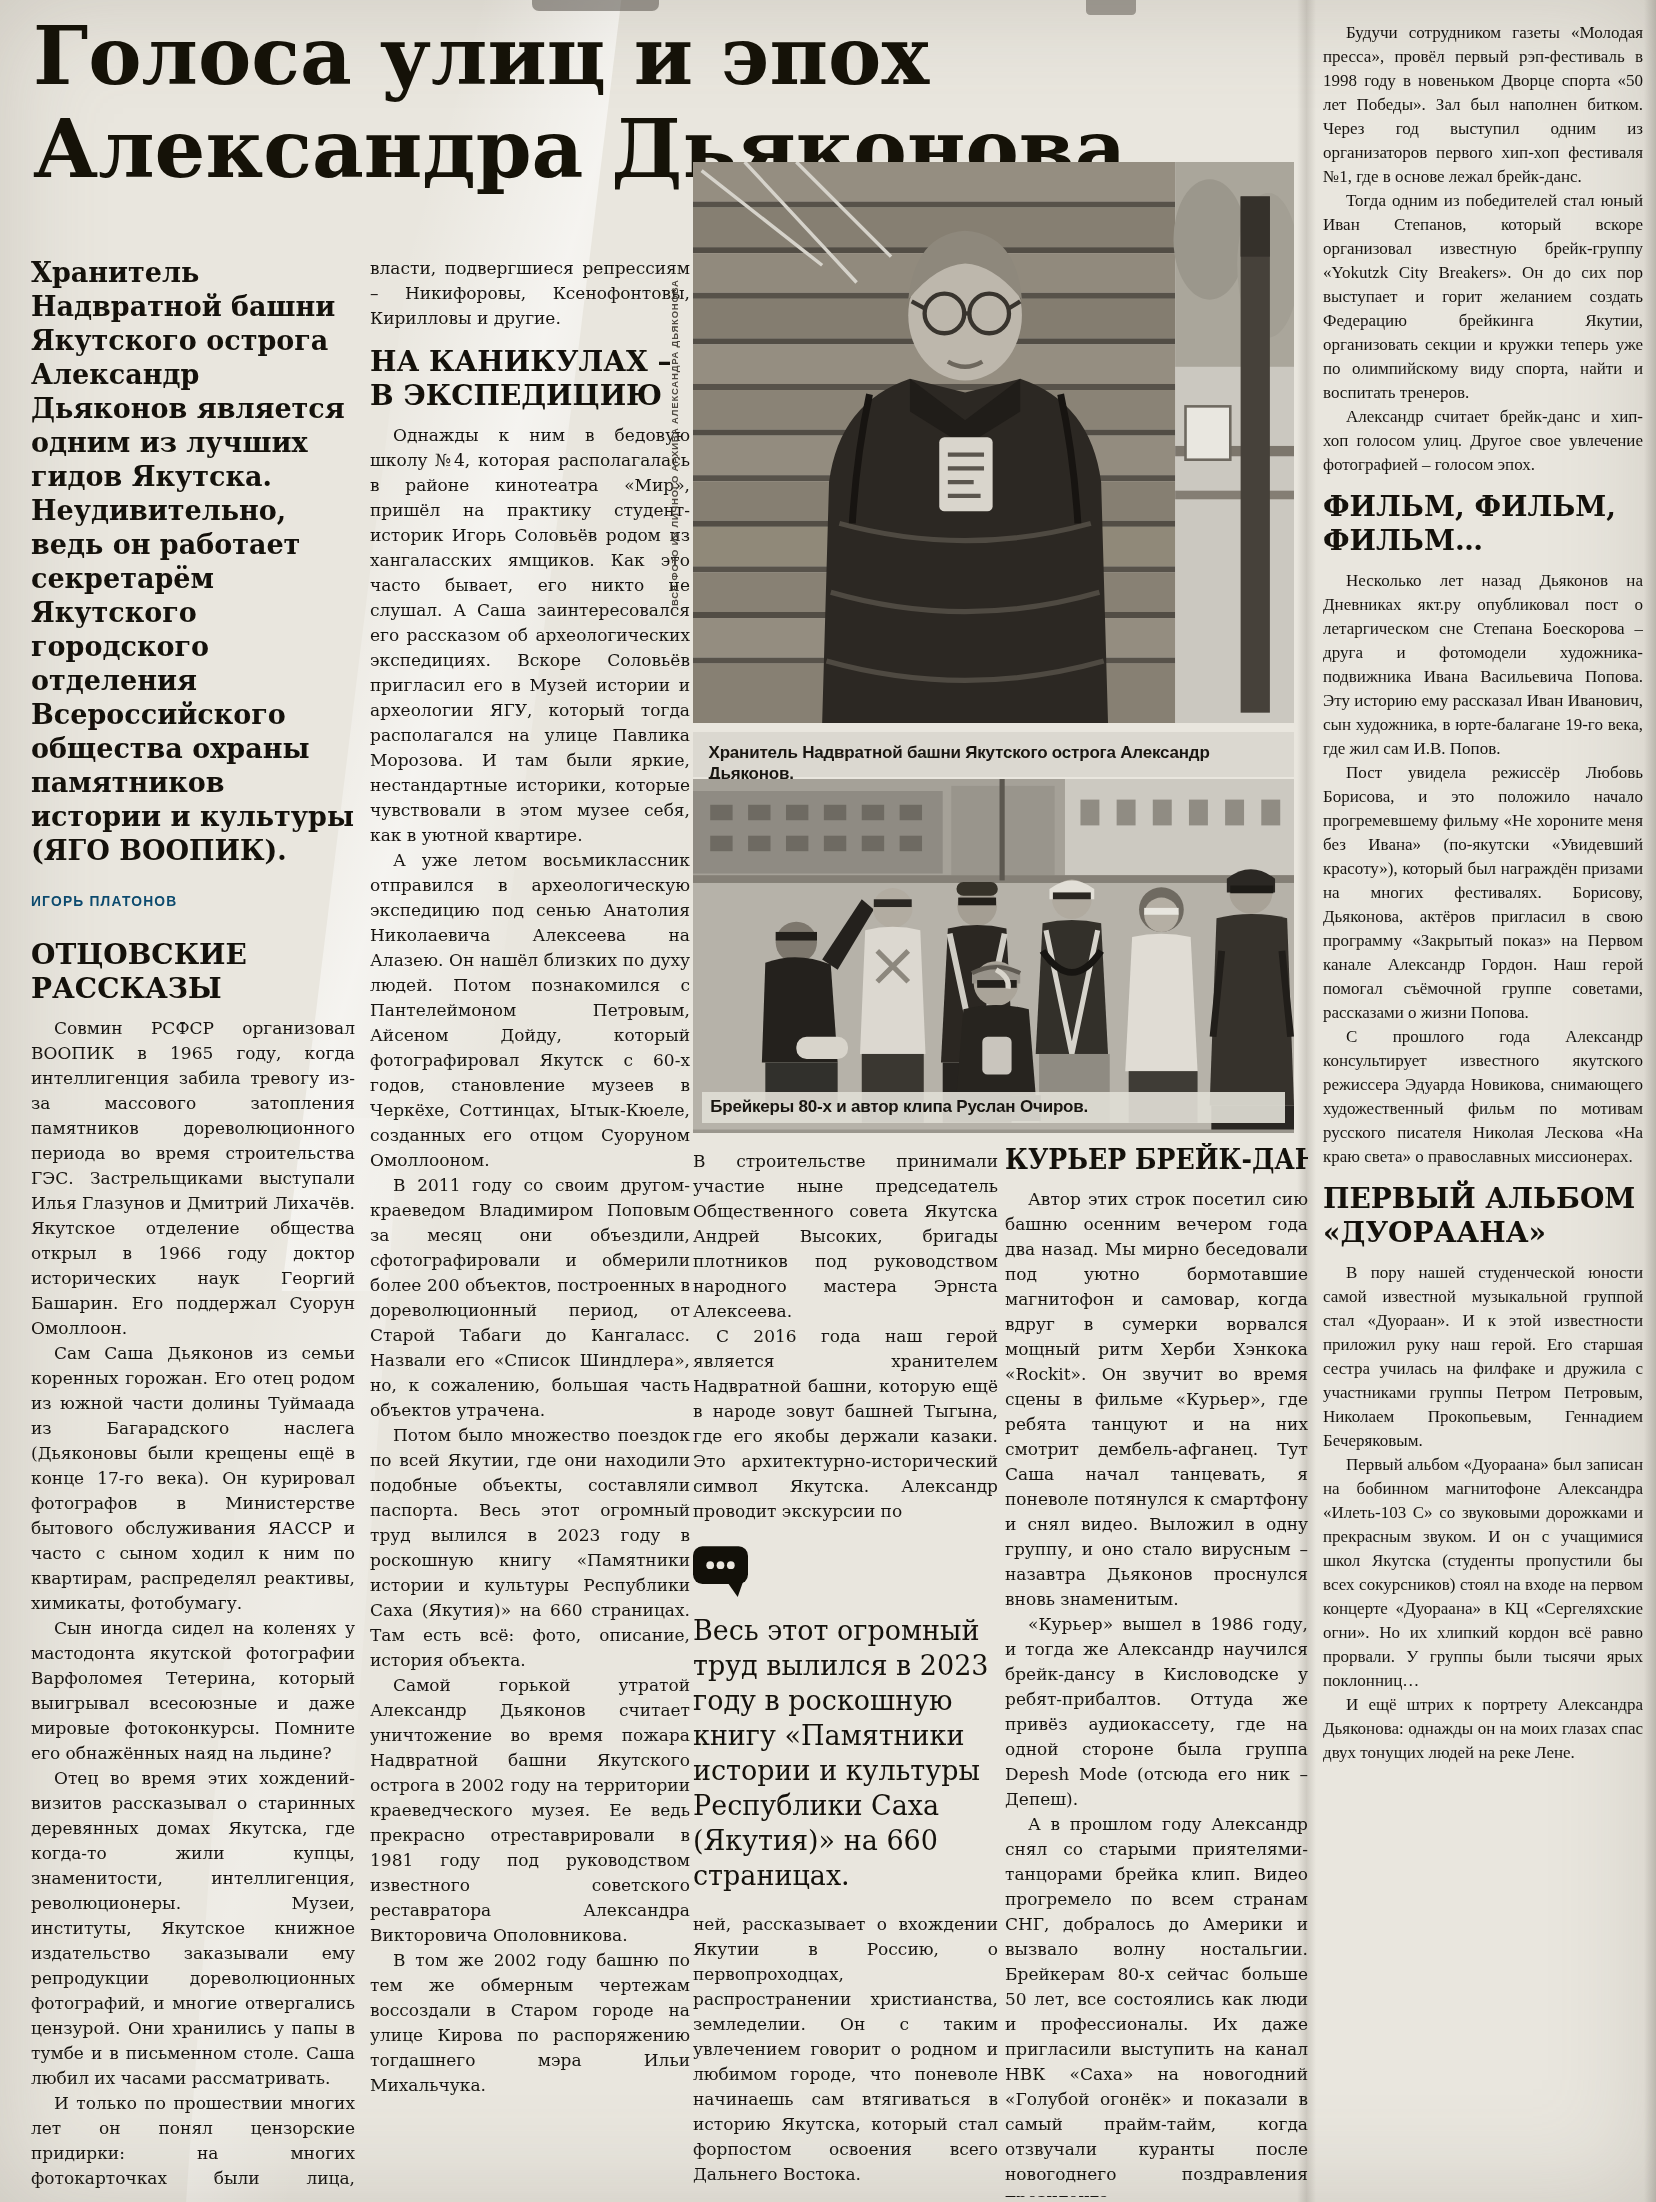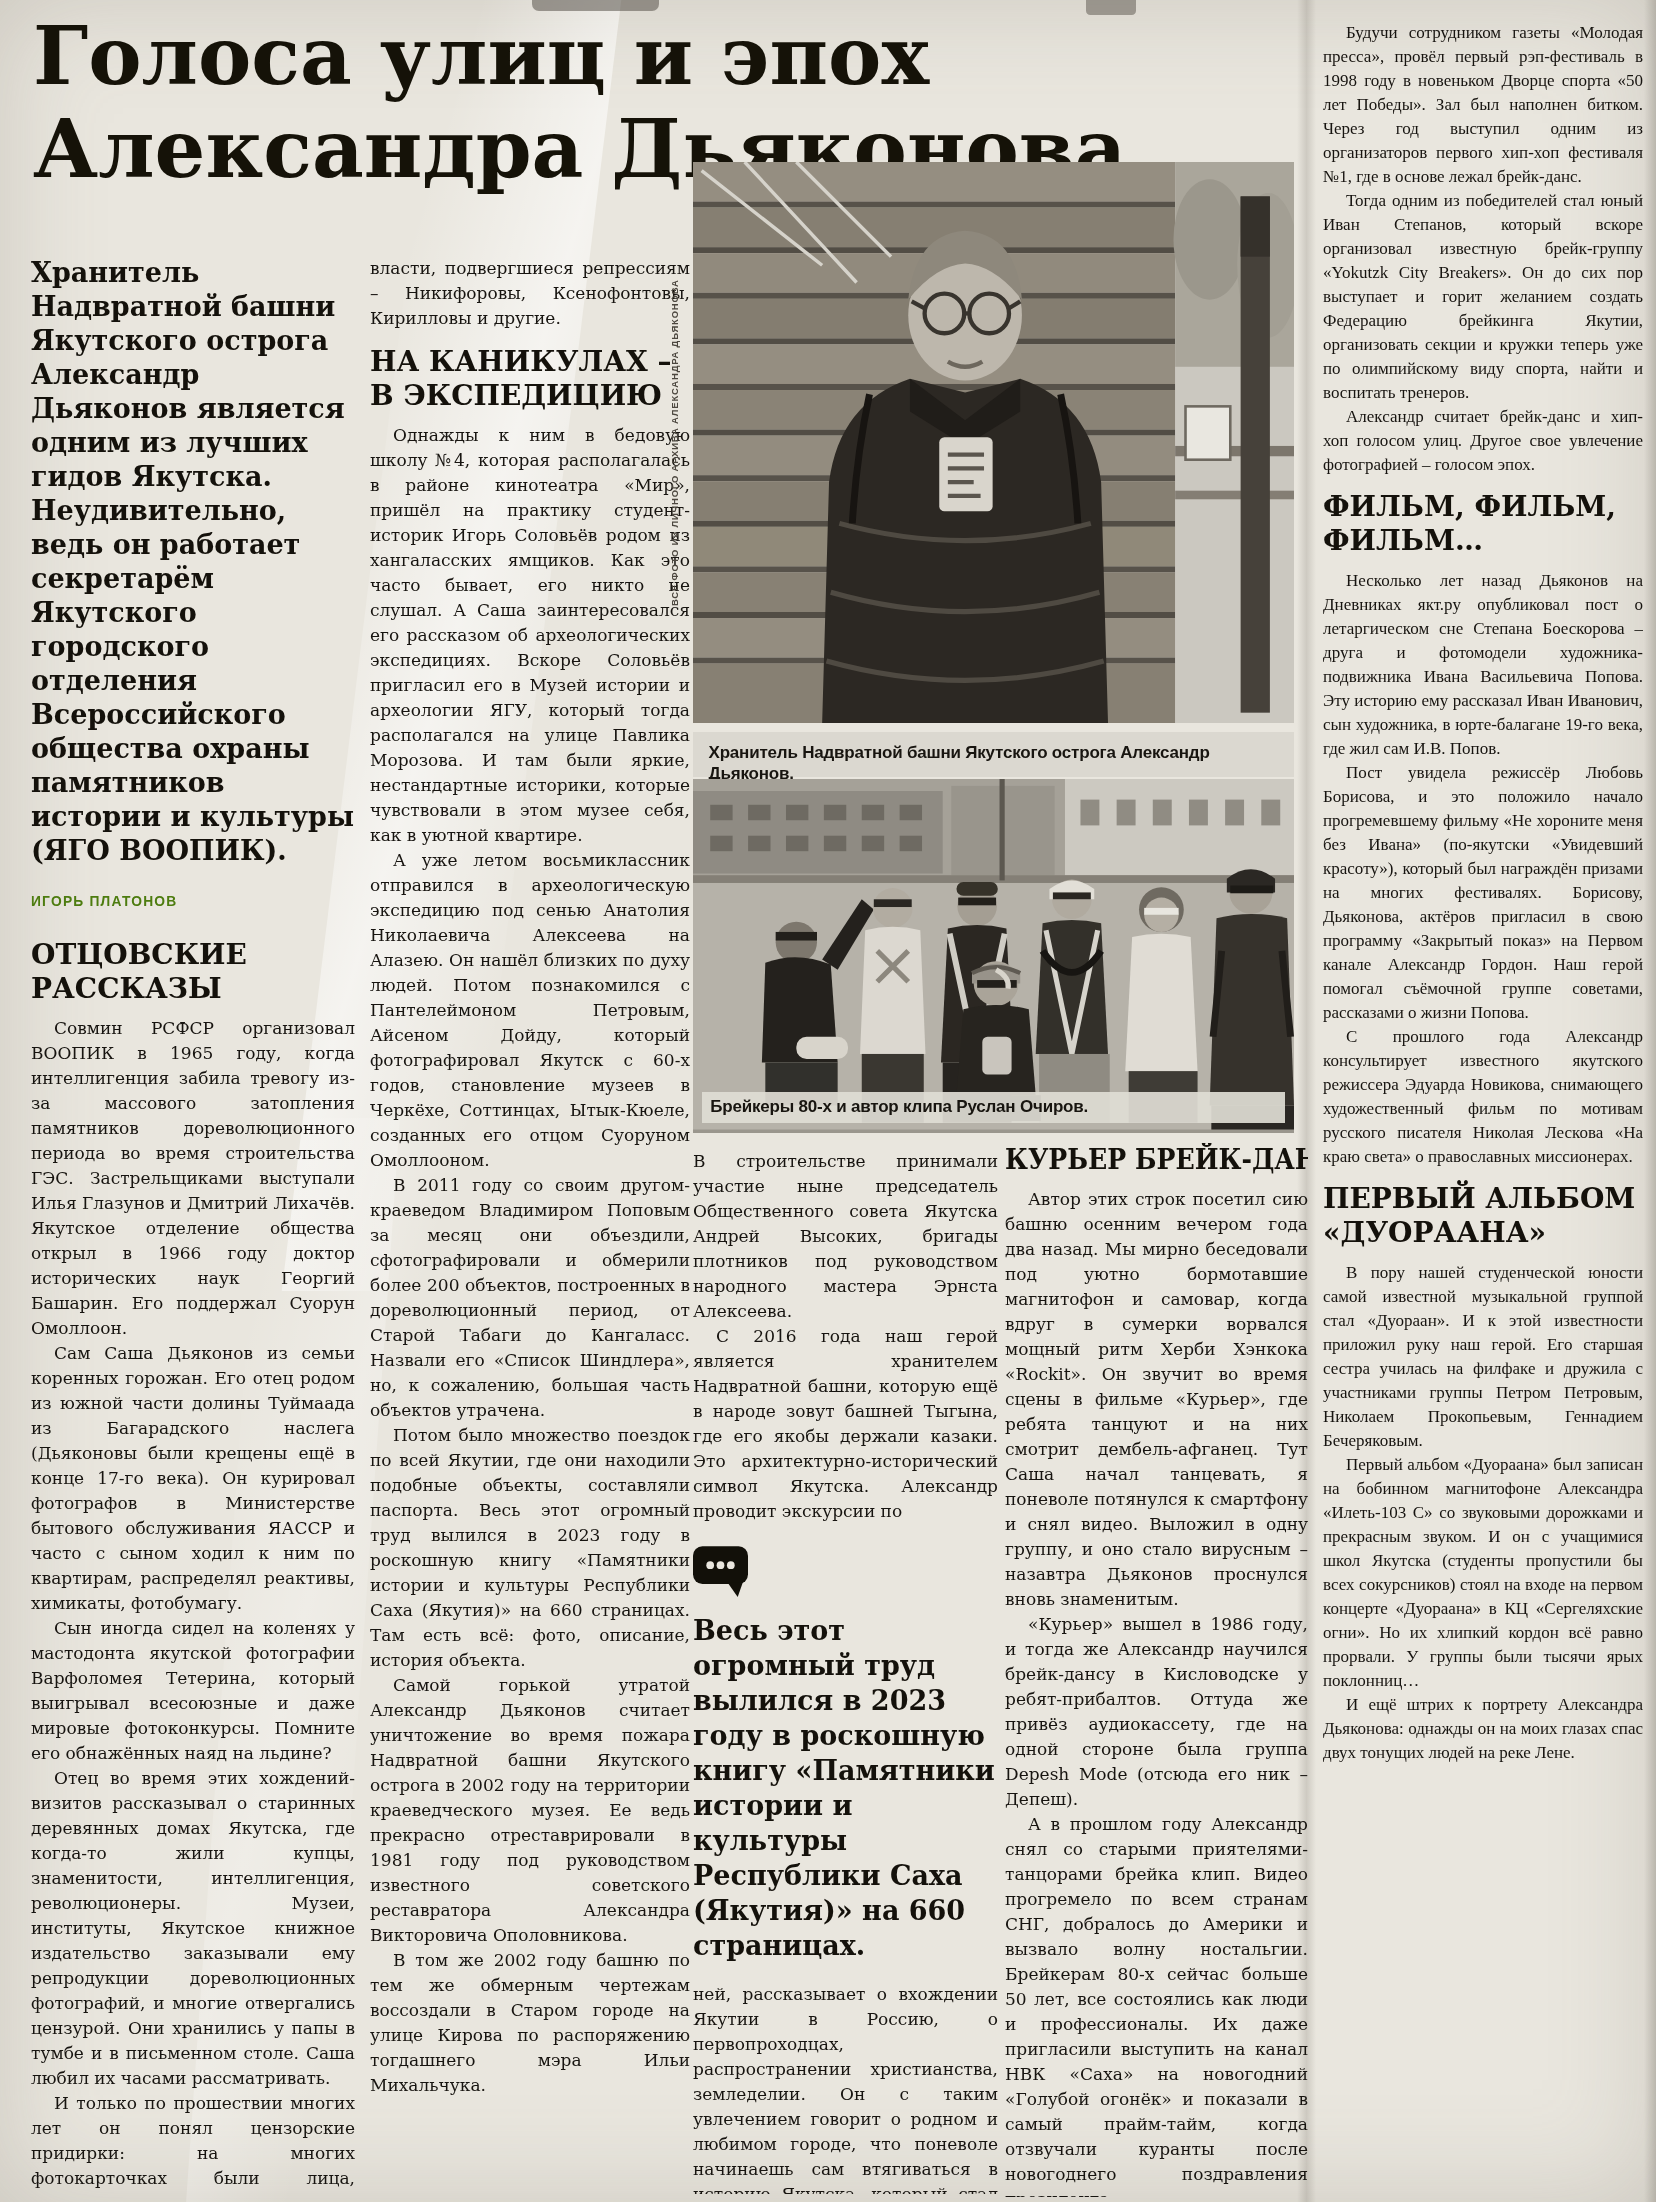--- a/index.html
+++ b/index.html
@@ -41,21 +41,21 @@
   .col3 { left:693px; top:1149px; width:305px; height:1045px; }
   .col4 { left:1005px;top:1143px; width:303px; height:1054px; }
   .col5 { left:1323px;top:20.6px;   width:320px; height:2172px; font-family:"Liberation Serif", serif; }
 
   .lede {
     font-weight:700; font-size:27px; line-height:34px; color:#14110b;
     text-align:left; margin-bottom:26px;
   }
   .byline {
     font-family:"Liberation Sans", sans-serif; font-weight:700;
-    font-size:13.8px; letter-spacing:1.2px; color:#4d7c0f; margin:5px 0 29px 0;
+    font-size:13.8px; letter-spacing:1.2px; color:#0c4a6e; margin:5px 0 29px 0;
   }
   h2.sec {
     font-family:"DejaVu Serif", serif; font-weight:700;
     font-size:28px; line-height:34px; color:#14110b; margin:13.8px 0 10.3px 0;
   }
   h2.sec.first { margin-top:0; }
   h2.sec.nowrap { white-space:nowrap; transform:scaleX(.9); transform-origin:left center; }
   .body {
     font-size:17px; line-height:25px; text-align:justify; text-indent:23px;
   }
@@ -80,21 +80,21 @@
   }
   .credit {
     position:absolute; left:669px; top:162px; width:19px; height:561px;
     writing-mode:vertical-rl; transform:rotate(180deg);
     font-family:"Liberation Sans", sans-serif; font-weight:700;
     font-size:9.5px; letter-spacing:0.8px; color:#4c473f; text-align:center;
   }
   .pullquote { position:relative; margin:22.4px 0 19px 0; left:0; top:0; width:100%; overflow:visible; }
   .pq-icon { width:55px; height:52px; margin-bottom:12px; }
   .pq-text {
-    font-family:"DejaVu Serif", serif; font-weight:700;
+    font-family:"DejaVu Serif", serif; font-weight:400;
     font-size:27px; line-height:35px; color:#14110b; text-align:left;
   }
 </style>
 </head>
 <body>
 
 <div class="page">
 
   <div class="streak s1"></div>
   <div class="streak s2"></div>

